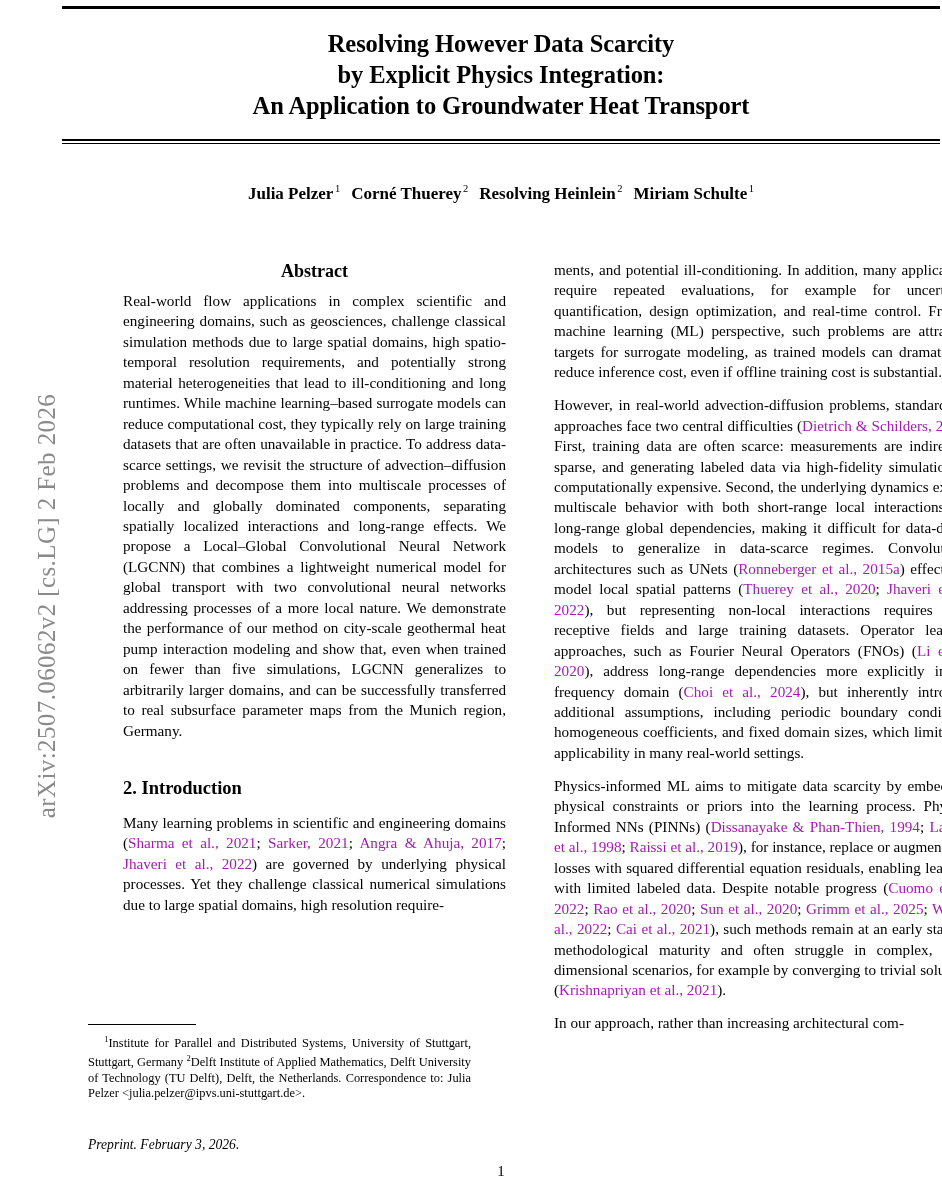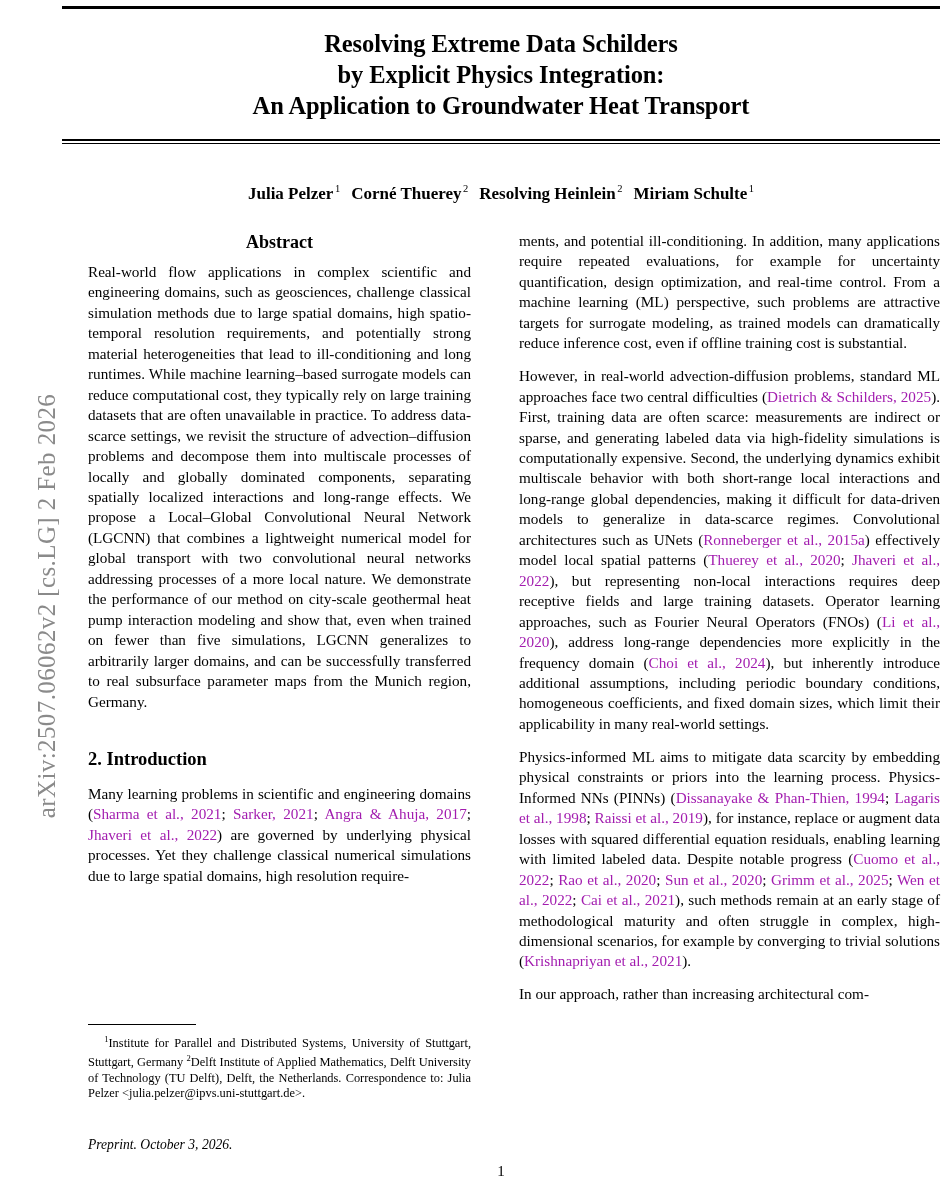--- a/index.html
+++ b/index.html
@@ -86,27 +86,28 @@
   .authors sup {
     font-size: 10.5px;
     font-weight: normal;
     vertical-align: super;
     margin-left: 1.5px;
   }
 
   
   .col {
     position: absolute;
-    top: 231px;
+    top: 260px;
     width: 398px;
     font-size: 15.2px;
     line-height: 20.45px;
     text-align: justify;
     text-justify: inter-word;
     hyphens: none;
+    margin-left: 35px;
   }
   .col-left  { left: 26px; width: 383px; }
   .col-right { left: 457px; width: 421px; }
 
   .abstract-head {
     text-align: center;
     font-size: 18px;
     font-weight: bold;
     margin: 0 0 9px 0;
     line-height: 22px;
@@ -177,21 +178,21 @@
 </head>
 <body>
 
 <div class="arxiv-stamp">arXiv:2507.06062v2  [cs.LG]  2 Feb 2026</div>
 
 <div class="page">
 
   <div class="rule-top"></div>
 
   <div class="title-block">
-    <div class="title-line">Resolving Extreme Data Schilders</div>
+    <div class="title-line">Resolving However Data Scarcity</div>
     <div class="title-line">by Explicit Physics Integration:</div>
     <div class="title-line">An Application to Groundwater Heat Transport</div>
   </div>
 
   <div class="rule-mid-wrap">
     <div class="rule-thick"></div>
     <div class="rule-gap"></div>
     <div class="rule-thin"></div>
   </div>
 
@@ -223,17 +224,17 @@
     <p class="para"><span>Physics-informed ML aims to mitigate data scarcity by embedding physical constraints or priors into the learning process. Physics-Informed NNs (PINNs) (</span><span class="cite">Dissanayake &amp; Phan-Thien, 1994</span><span>; </span><span class="cite">Lagaris et al., 1998</span><span>; </span><span class="cite">Raissi et al., 2019</span><span>), for instance, replace or augment data losses with squared differential equation residuals, enabling learning with limited labeled data. Despite notable progress (</span><span class="cite">Cuomo et al., 2022</span><span>; </span><span class="cite">Rao et al., 2020</span><span>; </span><span class="cite">Sun et al., 2020</span><span>; </span><span class="cite">Grimm et al., 2025</span><span>; </span><span class="cite">Wen et al., 2022</span><span>; </span><span class="cite">Cai et al., 2021</span><span>), such methods remain at an early stage of methodological maturity and often struggle in complex, high-dimensional scenarios, for example by converging to trivial solutions (</span><span class="cite">Krishnapriyan et al., 2021</span><span>).</span></p>
 
     <p class="para">In our approach, rather than increasing architectural com-</p>
   </div>
 
   <div class="footnote-zone">
     <div class="fn-rule"></div>
     <p class="footnote">&nbsp;&nbsp;&nbsp;<sup>1</sup><span>Institute for Parallel and Distributed Systems, University of Stuttgart, Stuttgart, Germany </span><sup>2</sup><span>Delft Institute of Applied Mathematics, Delft University of Technology (TU Delft), Delft, the Netherlands. Correspondence to: Julia Pelzer &lt;julia.pelzer@ipvs.uni-stuttgart.de&gt;.</span></p>
   </div>
 
-  <div class="preprint-line">Preprint. October 3, 2026.</div>
+  <div class="preprint-line">Preprint. February 3, 2026.</div>
 
   <div class="page-number">1</div>
 
 </div>
 
 </body></html>

